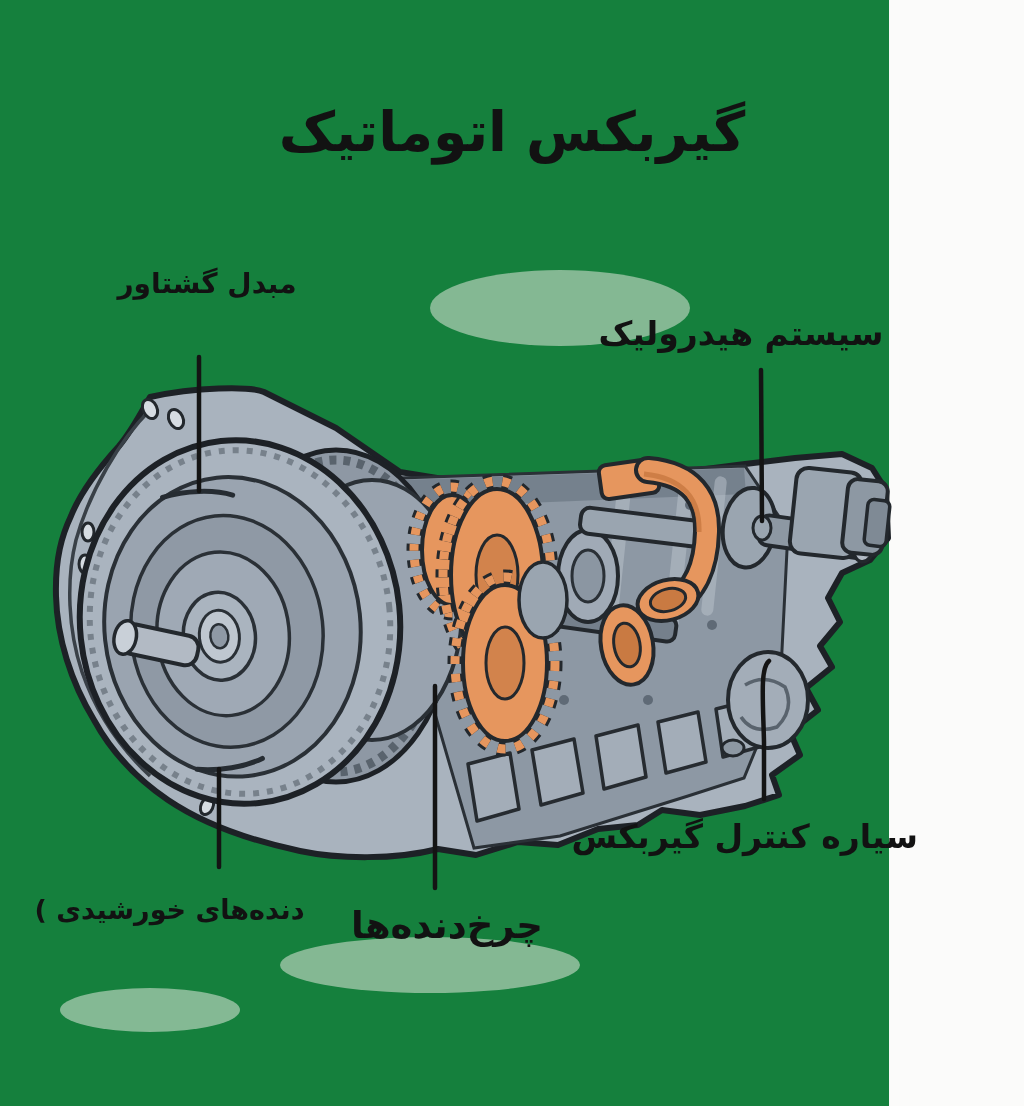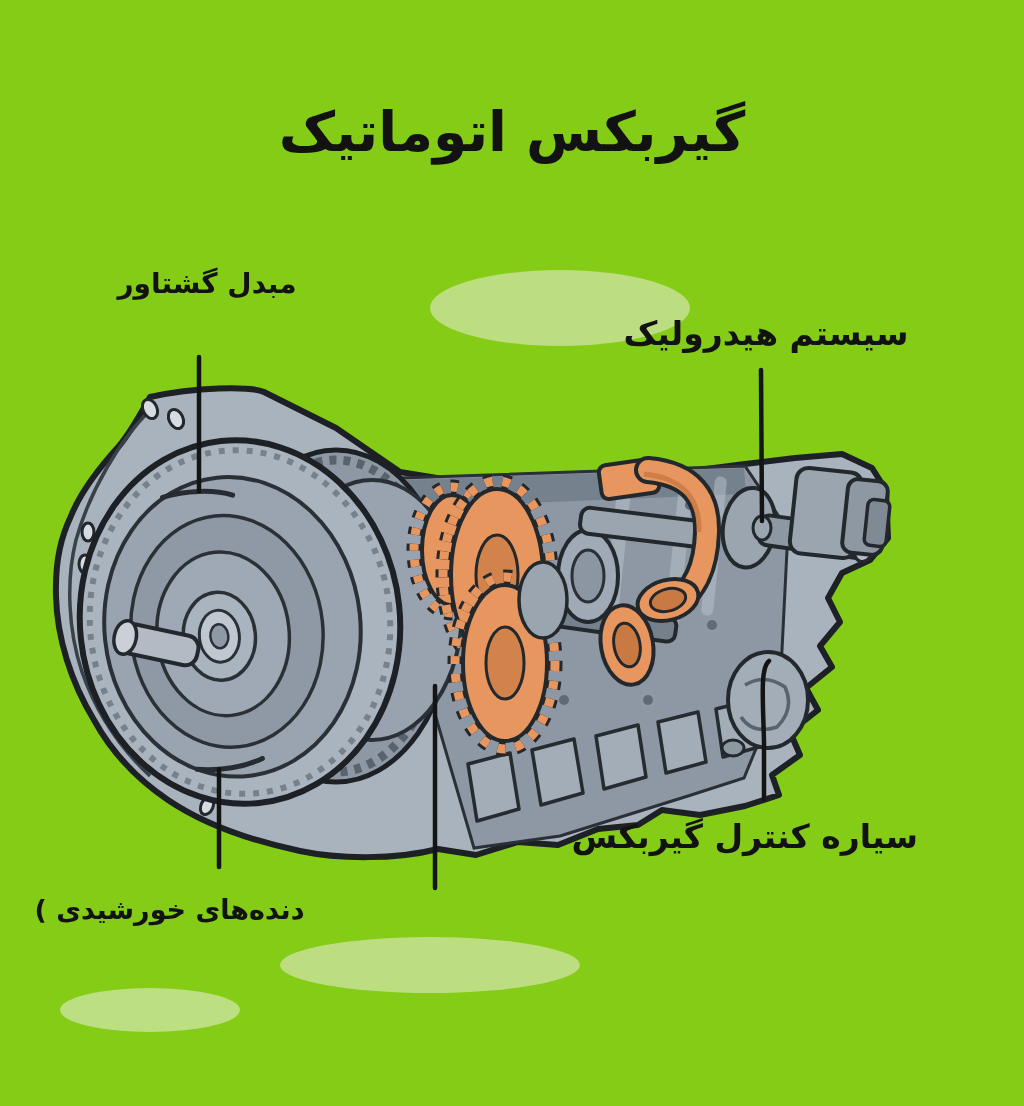--- a/index.html
+++ b/index.html
@@ -1,38 +1,38 @@
 <!DOCTYPE html>
 <html lang="fa"><head>
 <meta charset="utf-8">
 <style>
   html,body{margin:0;padding:0;}
   body{
     width:1024px;height:1106px;overflow:hidden;
     background:#fbfbfa;
     font-family:"DejaVu Sans", sans-serif;
   }
-  .stage{position:relative;width:1024px;height:1106px;background:#84cc16;}
+  .stage{position:relative;width:889px;height:1106px;background:#15803d;}
   .art{position:absolute;left:0;top:0;width:1024px;height:1106px;}
   .lbl{
     position:absolute;
     color:#121212;
     font-weight:bold;
     text-align:center;
     direction:rtl;
     line-height:1.25;
     white-space:nowrap;
   }
   .title{
     left:0;top:98px;width:1024px;
     font-size:55px;
     letter-spacing:-1px;
   }
   .lbl-torque{left:37px;top:266px;width:340px;font-size:28px;}
-  .lbl-hydraulic{left:596px;top:313px;width:340px;font-size:33px;}
+  .lbl-hydraulic{left:571px;top:313px;width:340px;font-size:33px;}
   .lbl-control{left:574px;top:816px;width:344px;font-size:33px;}
   .lbl-gears{left:277px;top:903px;width:340px;font-size:37px;}
   .lbl-planetary{
     left:22px;top:888px;width:295px;
     font-size:27px;line-height:1.6;white-space:normal;
   }
 </style>
 </head>
 <body>
 
@@ -200,18 +200,19 @@
   </svg>
 
   <div class="lbl title">گیربکس اتوماتیک</div>
 
   <div class="lbl lbl-torque">مبدل گشتاور</div>
 
   <div class="lbl lbl-hydraulic">سیستم هیدرولیک</div>
 
   <div class="lbl lbl-control">سیاره کنترل گیربکس</div>
 
+  <div class="lbl lbl-gears">چرخ‌دنده‌ها</div>
 
   <div class="lbl lbl-planetary">
     <div>دنده‌های خورشیدی ‎(‎</div>
   </div>
 
 </div>
 
 </body></html>

